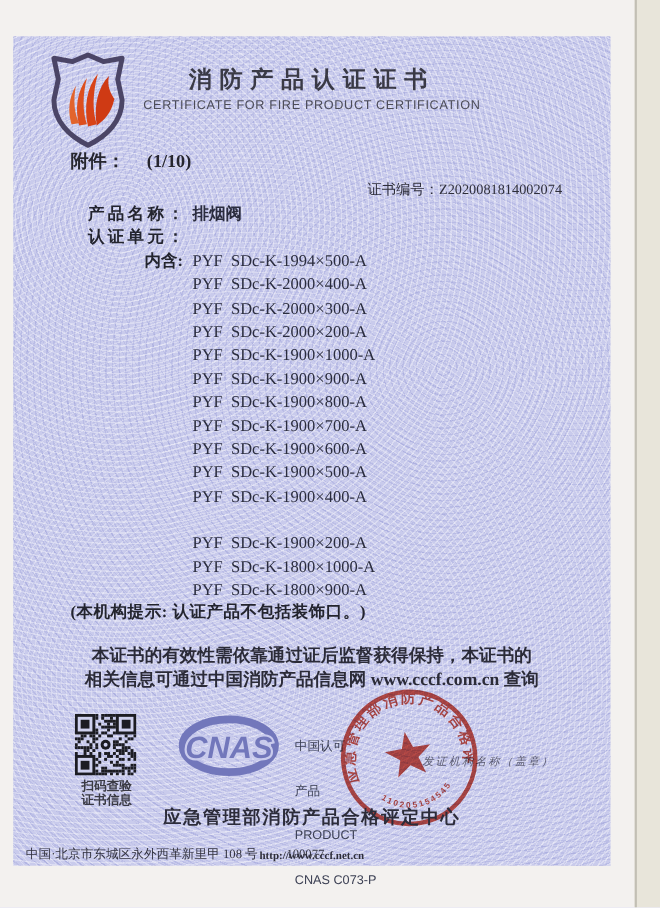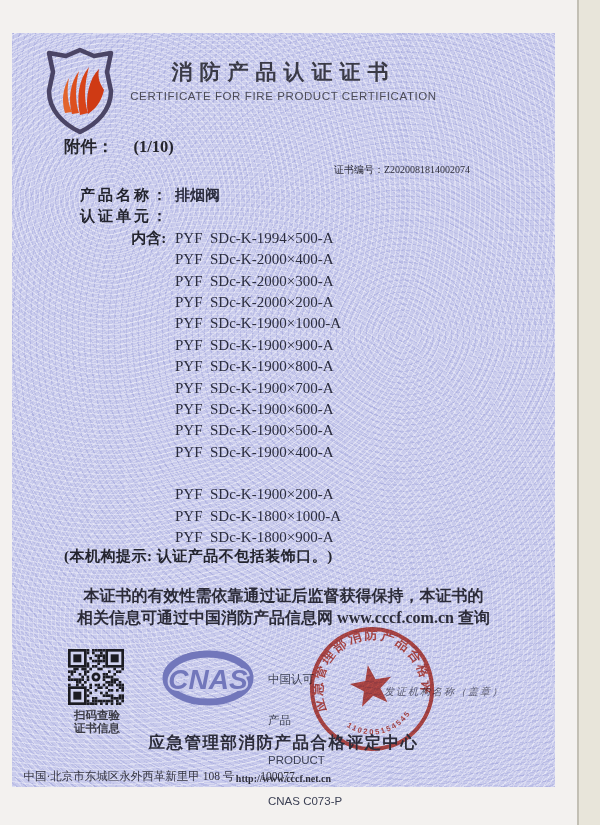--- a/index.html
+++ b/index.html
@@ -29,21 +29,21 @@
     left:0;top:25px;width:100%;text-align:center;
     font-size:21px;font-weight:bold;letter-spacing:7px;color:#3a3a46;
   }
   .subtitle{
     left:0;top:57px;width:100%;text-align:center;
     font-family:"Liberation Sans","DejaVu Sans",sans-serif;
     font-size:11.5px;letter-spacing:.6px;color:#4c4c58;
   }
   .attachment{left:52px;top:103px;font-size:16.5px;font-weight:bold;color:#26262e;}
   .attachment .att-val{margin-left:20px;font-weight:bold;}
-  .certno{left:322px;top:130px;font-size:10px;color:#2e2e3a;}
+  .certno{left:322px;top:130px;font-size:13px;color:#2e2e3a;}
   .product{left:0;top:152px;width:100%;}
   .p-row{display:flex;height:21.4px;line-height:21.4px;font-size:15px;padding-left:20px;}
   .p-label{width:138px;text-align:right;font-weight:bold;color:#23242e;white-space:pre;}
   .p-label.spaced{letter-spacing:3px;}
   .p-val{margin-left:5px;white-space:pre;color:#2a2c3e;}
   .note{left:52px;font-size:15px;font-weight:bold;color:#23242e;white-space:pre;}
   .note1{top:494px;}
   .note2{top:514px;letter-spacing:.5px;}
   .statement{left:0;width:100%;text-align:center;font-size:16px;font-weight:bold;color:#2b2b38;white-space:pre;}
   .st1{top:553px;}

